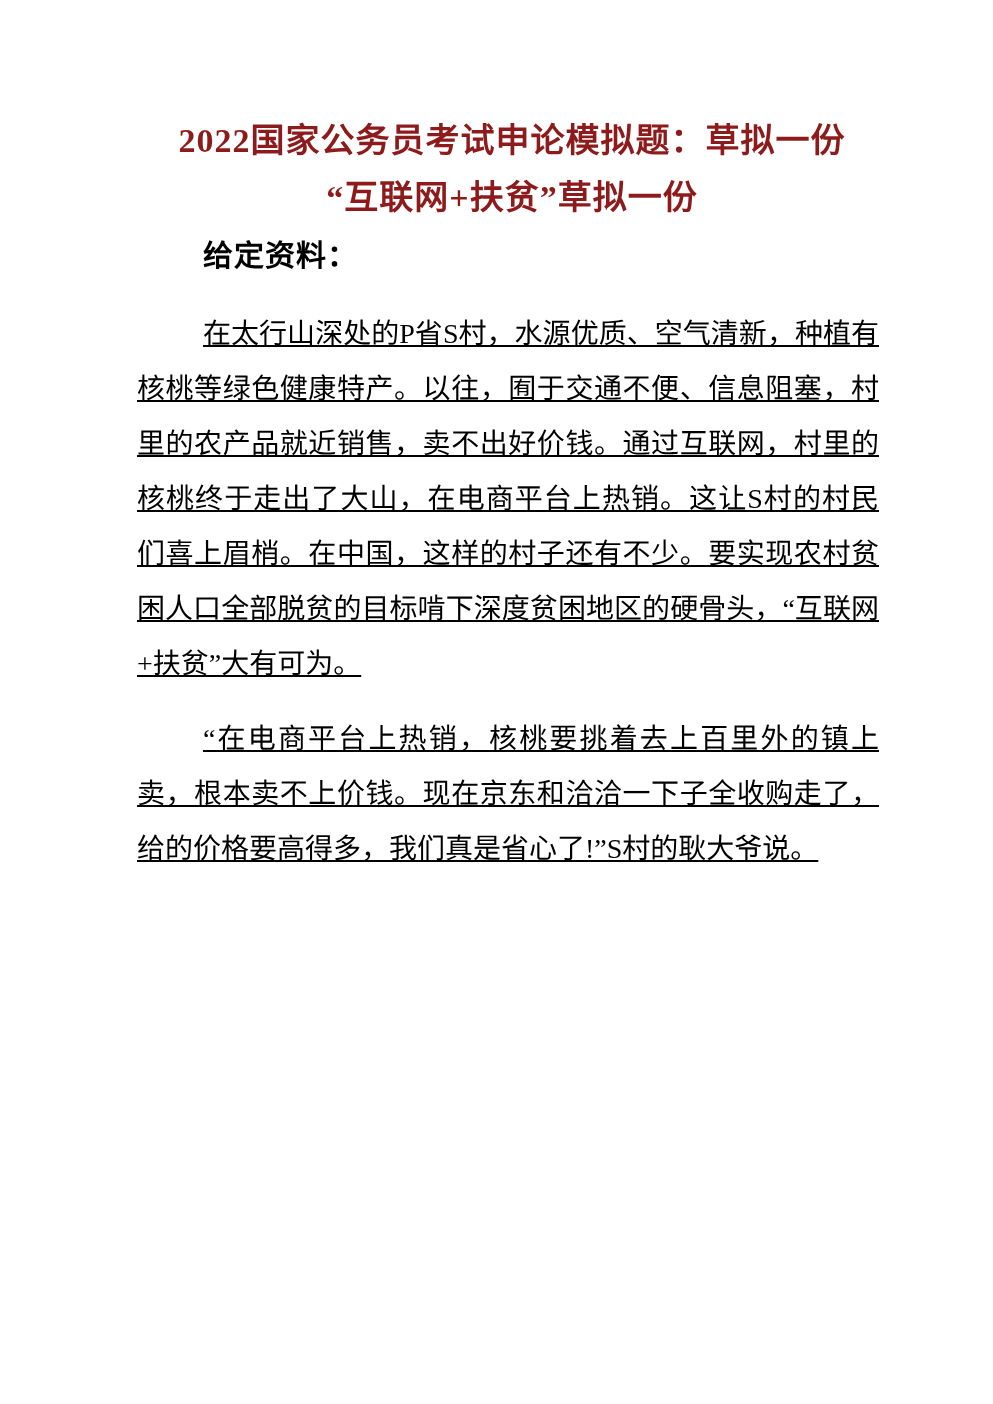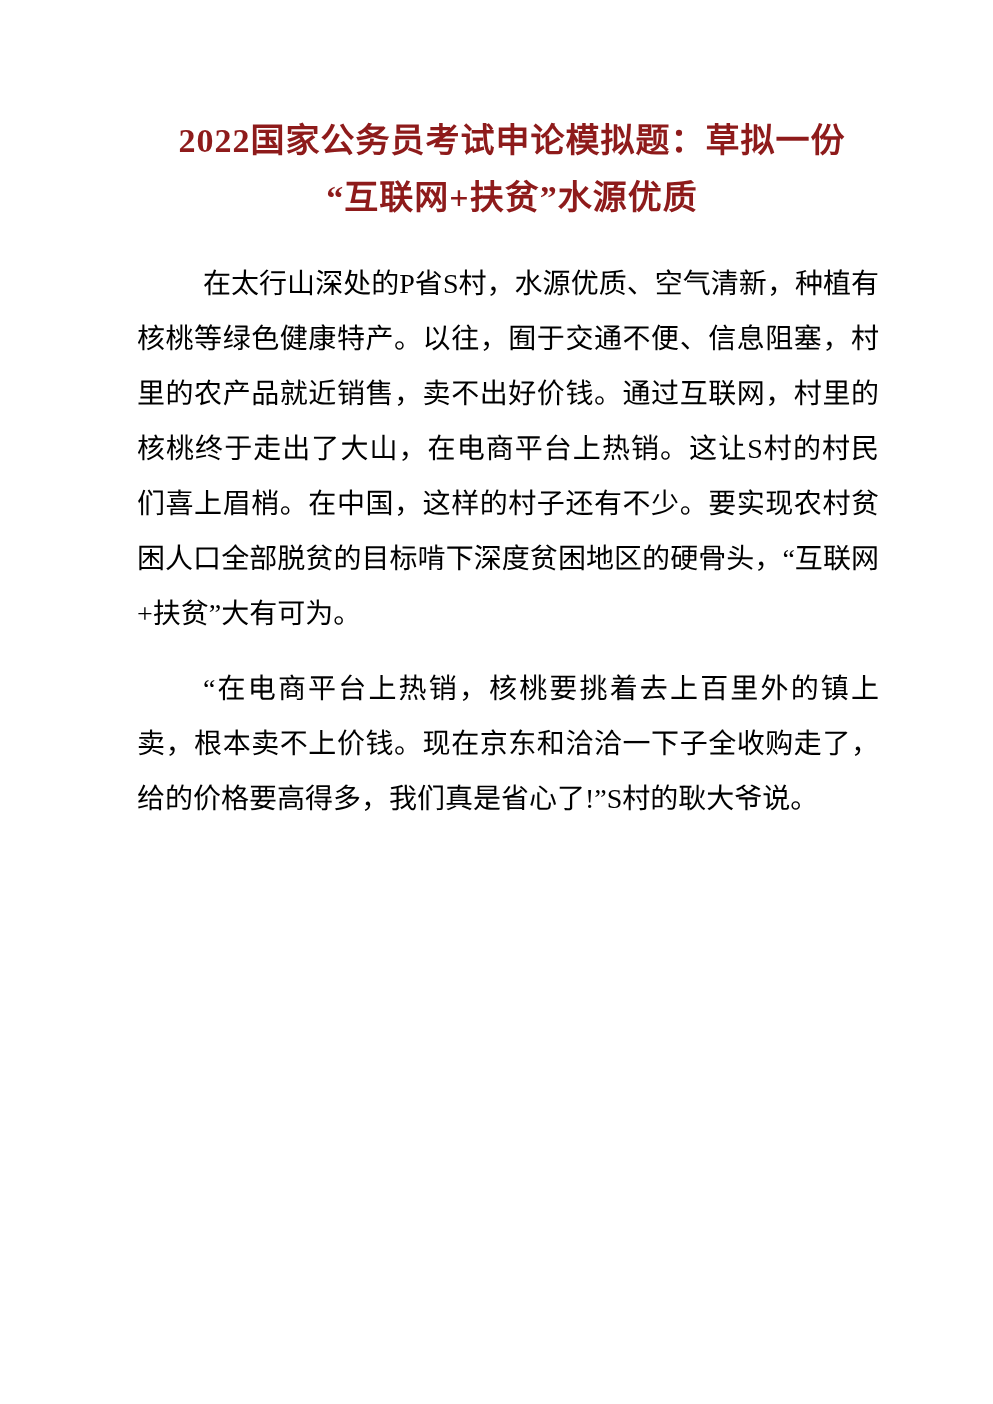--- a/index.html
+++ b/index.html
@@ -38,34 +38,36 @@
     letter-spacing: 1px;
   }
   .body-para {
     margin: 20px 8px 0 0;
     font-size: 28px;
     line-height: 55px;
     text-align: justify;
     text-justify: inter-ideograph;
     text-indent: 66px;
     word-break: break-all;
+    text-decoration: underline;
   }
   .body-para.first {
     margin-top: 30px;
   }
 </style>
 </head>
 <body>
 
 <div class="page">
 
   <h1 class="doc-title" style="color: rgb(142, 27, 27);">
     <span class="title-line">2022国家公务员考试申论模拟题：草拟一份</span>
-    <span class="title-line">“互联网+扶贫”水源优质</span>
+    <span class="title-line">“互联网+扶贫”草拟一份</span>
   </h1>
 
+  <h2 class="section-heading">给定资料：</h2>
 
   <p class="body-para first">在太行山深处的P省S村，水源优质、空气清新，种植有核桃等绿色健康特产。以往，囿于交通不便、信息阻塞，村里的农产品就近销售，卖不出好价钱。通过互联网，村里的核桃终于走出了大山，在电商平台上热销。这让S村的村民们喜上眉梢。在中国，这样的村子还有不少。要实现农村贫困人口全部脱贫的目标啃下深度贫困地区的硬骨头，“互联网+扶贫”大有可为。</p>
 
   <p class="body-para">“在电商平台上热销，核桃要挑着去上百里外的镇上卖，根本卖不上价钱。现在京东和洽洽一下子全收购走了，给的价格要高得多，我们真是省心了!”S村的耿大爷说。</p>
 
 
 </div>
 
 </body></html>

